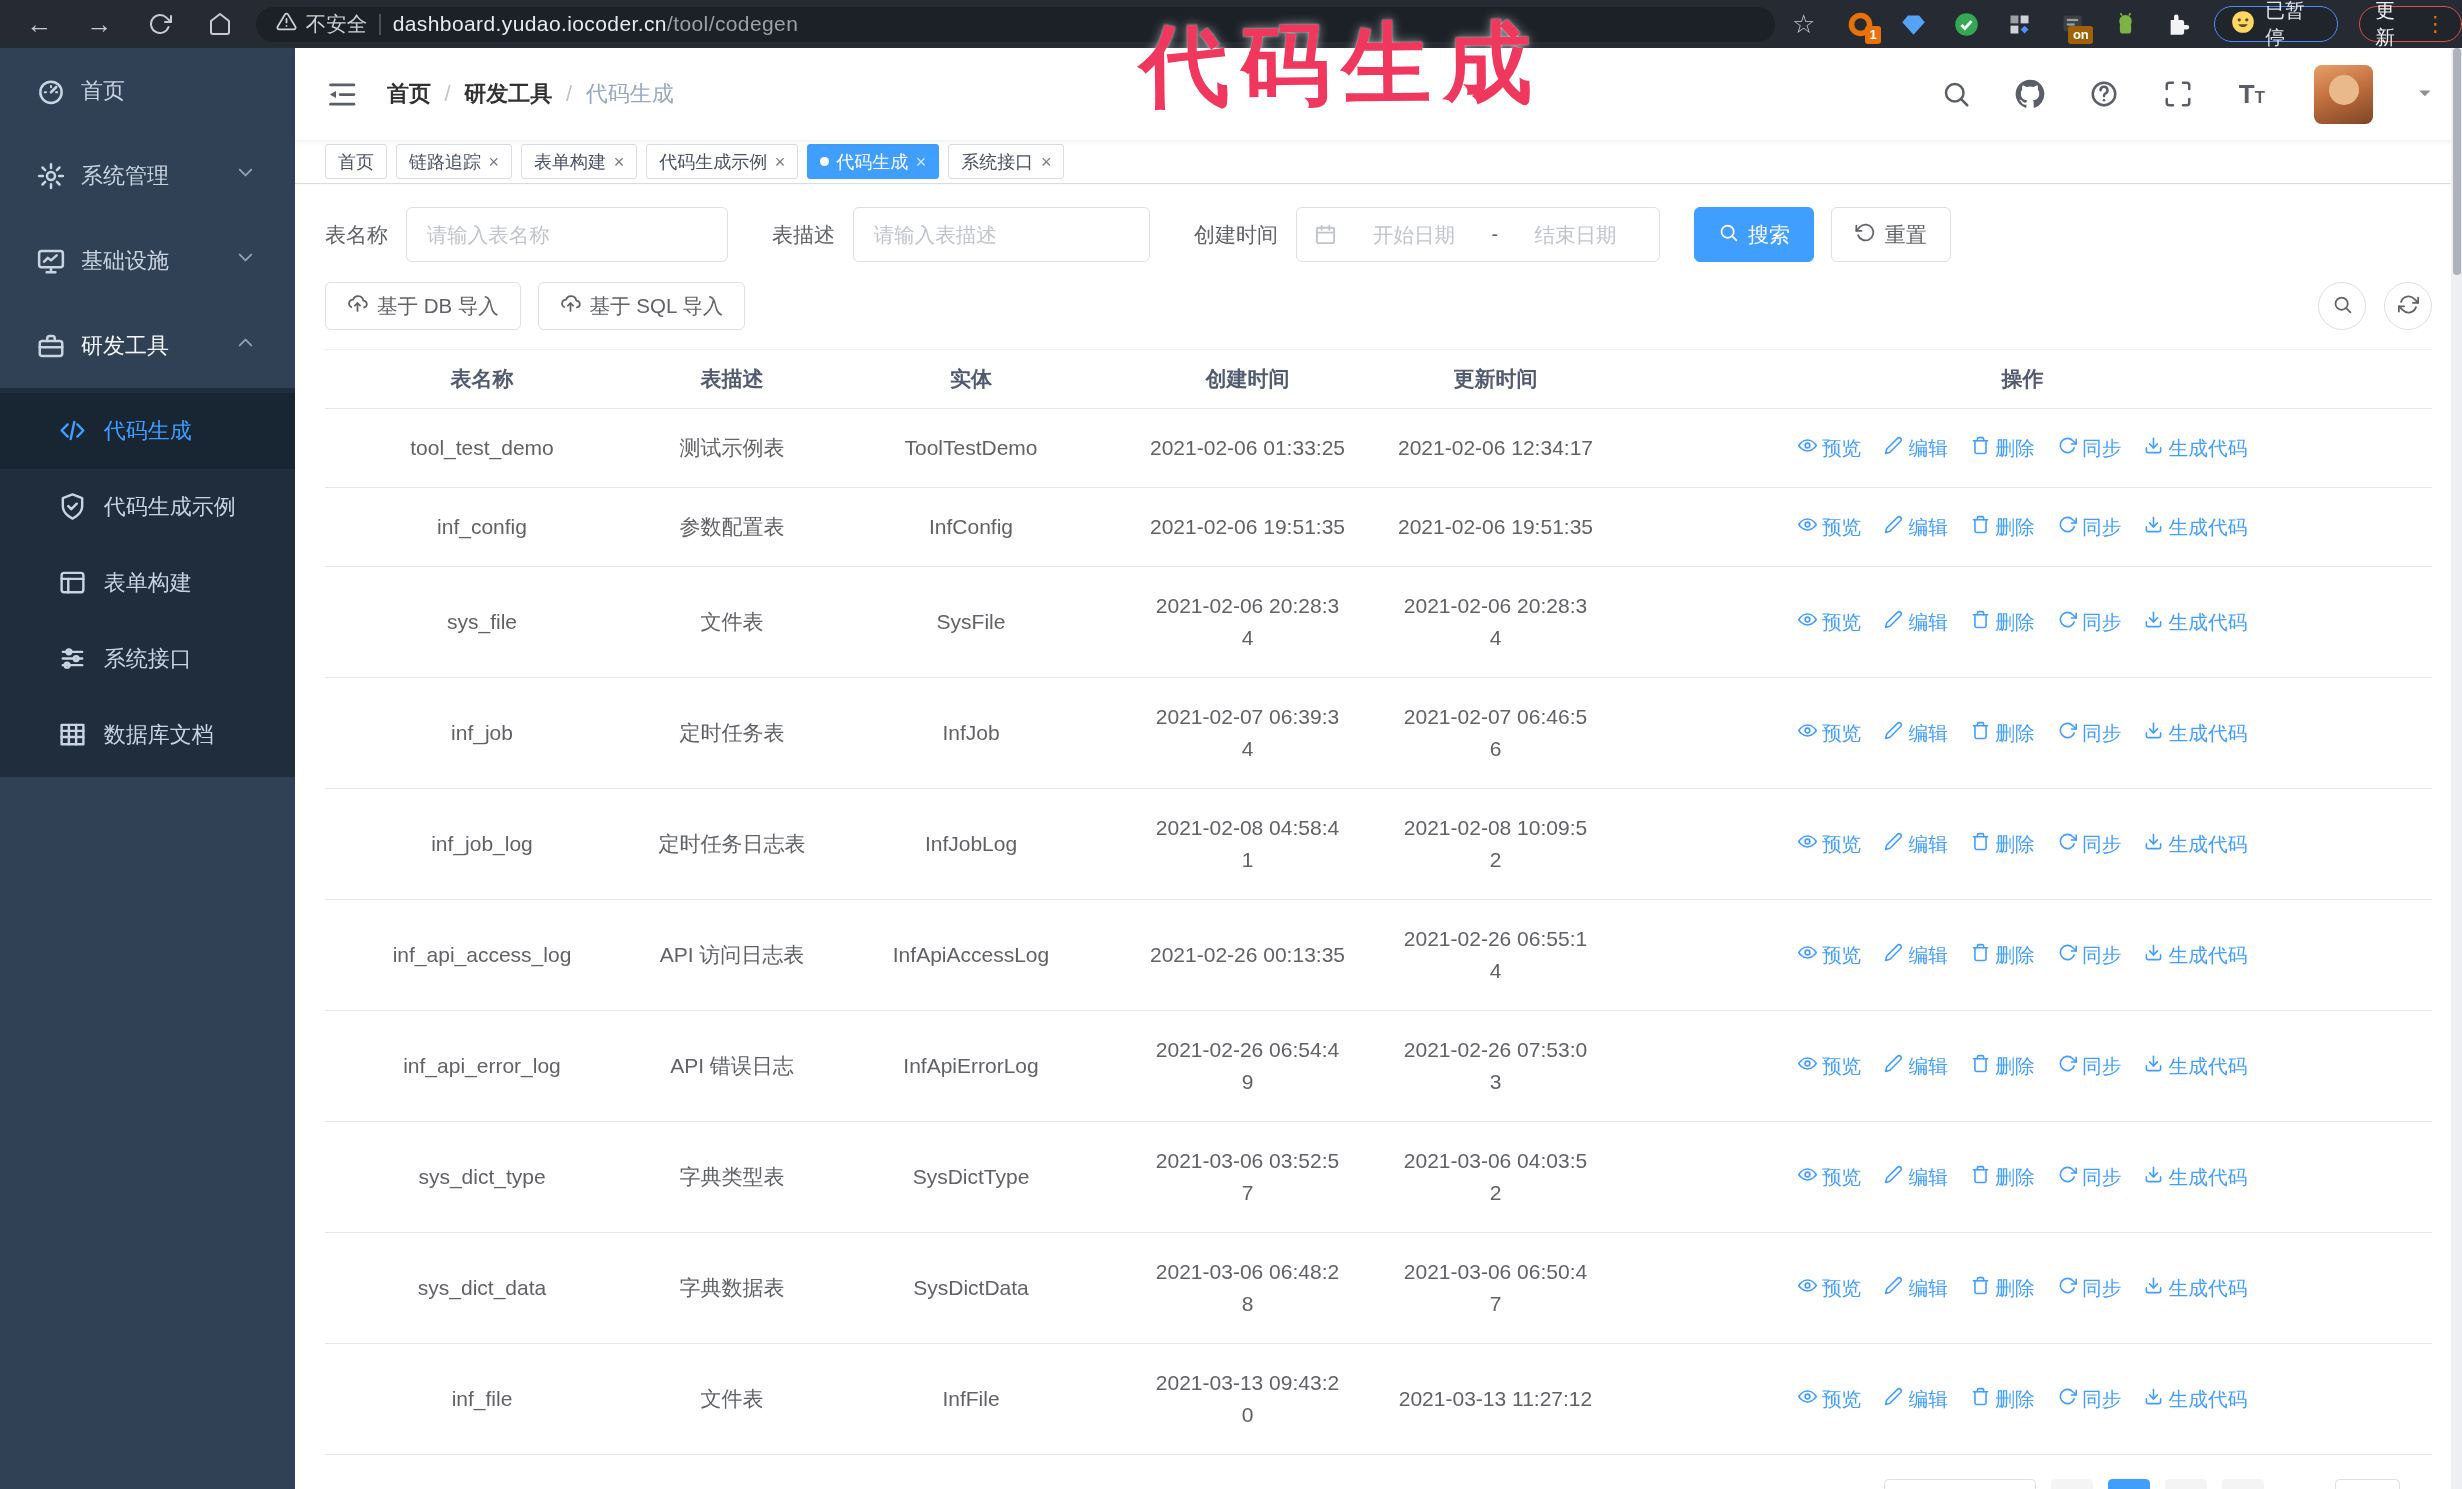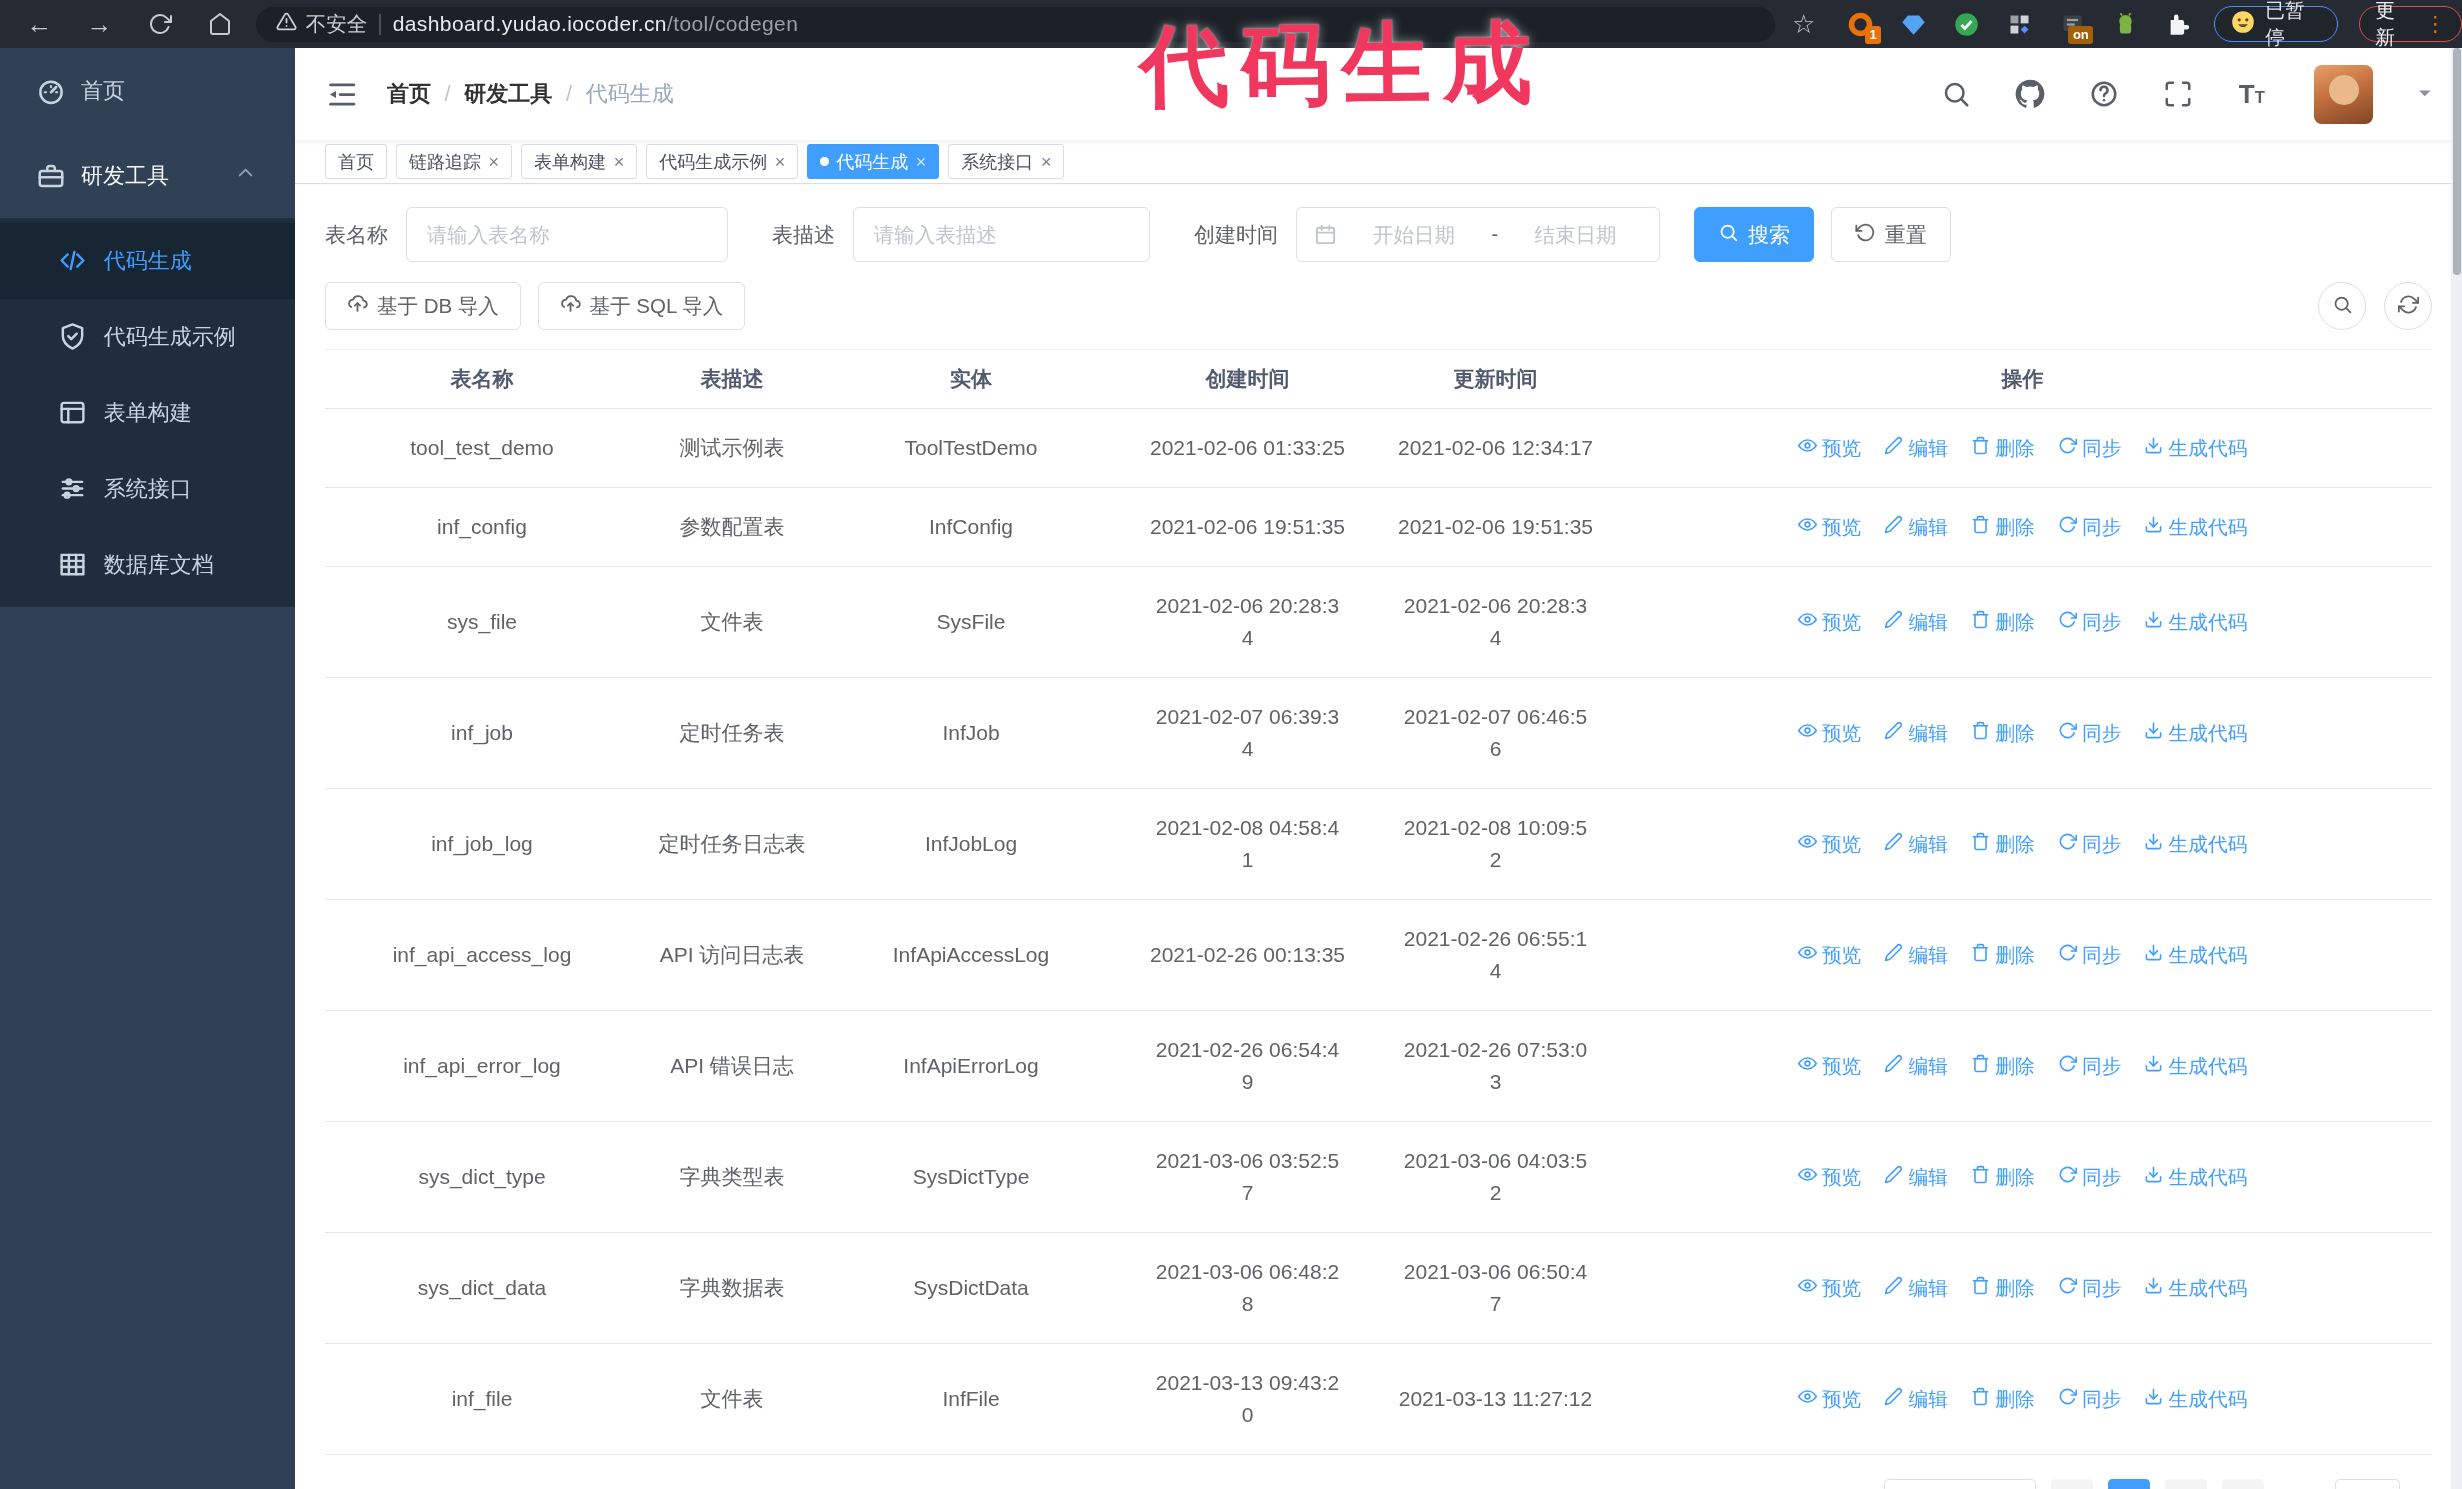--- a/index.html
+++ b/index.html
@@ -274,20 +274,41 @@
     <aside class="sidebar">
       <nav id="menu">
           <div class="menu-item">
             <span class="micon"><svg viewBox="0 0 24 24" fill="none" stroke="currentColor" stroke-width="2" stroke-linecap="round" stroke-linejoin="round">
                 <circle cx="12" cy="13" r="8.5"></circle>
                 <path d="M12 13l4.2-4.2"></path>
                 <path d="M7 13h1M16 13h1M12 8v1" stroke-width="1.6"></path>
               </svg></span>
             <span>首页</span>
           </div>
+          <div class="menu-item">
+            <span class="micon"><svg viewBox="0 0 24 24" fill="none" stroke="currentColor" stroke-width="2" stroke-linecap="round" stroke-linejoin="round">
+                <circle cx="12" cy="12" r="3.2"></circle>
+                <path d="M12 2.5v3M12 18.5v3M2.5 12h3M18.5 12h3M5.2 5.2l2.1 2.1M16.7 16.7l2.1 2.1M18.8 5.2l-2.1 2.1M7.3 16.7l-2.1 2.1"></path>
+              </svg></span>
+            <span>系统管理</span>
+            <span class="chev"><svg viewBox="0 0 24 24" fill="none" stroke="currentColor" stroke-width="2" stroke-linecap="round" stroke-linejoin="round">
+                <polyline points="6 9 12 15 18 9"></polyline>
+              </svg></span>
+          </div>
+          <div class="menu-item">
+            <span class="micon"><svg viewBox="0 0 24 24" fill="none" stroke="currentColor" stroke-width="2" stroke-linecap="round" stroke-linejoin="round">
+                <rect x="2.5" y="4" width="19" height="13" rx="2"></rect>
+                <polyline points="6.5 12.5 9.5 9.5 12 11.5 16.5 7.5"></polyline>
+                <path d="M8.5 21h7M12 17v4"></path>
+              </svg></span>
+            <span>基础设施</span>
+            <span class="chev"><svg viewBox="0 0 24 24" fill="none" stroke="currentColor" stroke-width="2" stroke-linecap="round" stroke-linejoin="round">
+                <polyline points="6 9 12 15 18 9"></polyline>
+              </svg></span>
+          </div>
           <div class="menu-item parent-active">
             <span class="micon"><svg viewBox="0 0 24 24" fill="none" stroke="currentColor" stroke-width="2" stroke-linecap="round" stroke-linejoin="round">
                 <rect x="3" y="8" width="18" height="12" rx="2"></rect>
                 <path d="M9 8V6a2 2 0 0 1 2-2h2a2 2 0 0 1 2 2v2"></path>
                 <line x1="3" y1="13" x2="21" y2="13"></line>
               </svg></span>
             <span>研发工具</span>
             <span class="chev"><svg viewBox="0 0 24 24" fill="none" stroke="currentColor" stroke-width="2" stroke-linecap="round" stroke-linejoin="round">
                 <polyline points="6 15 12 9 18 15"></polyline>
               </svg></span>

